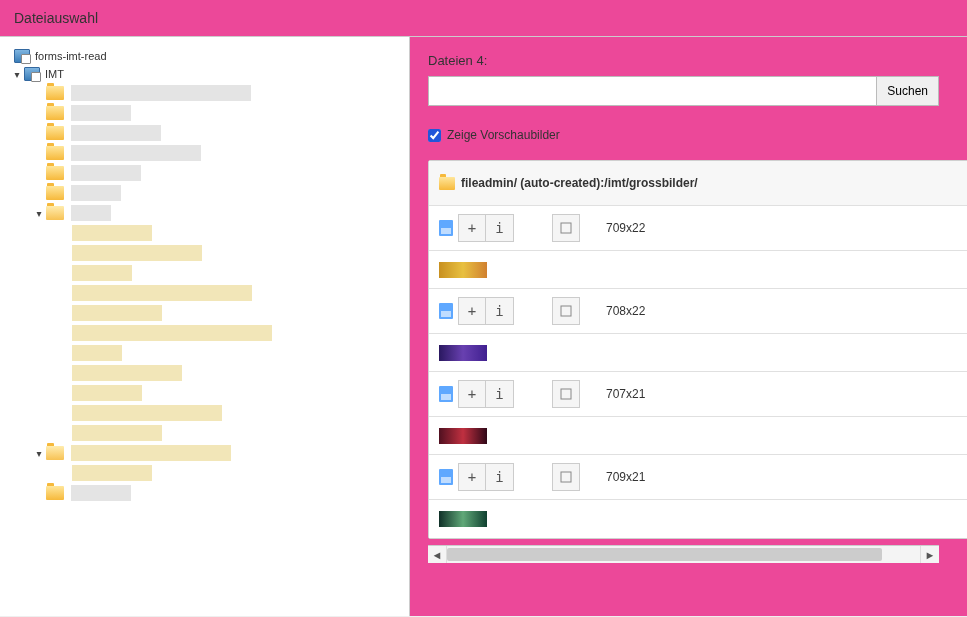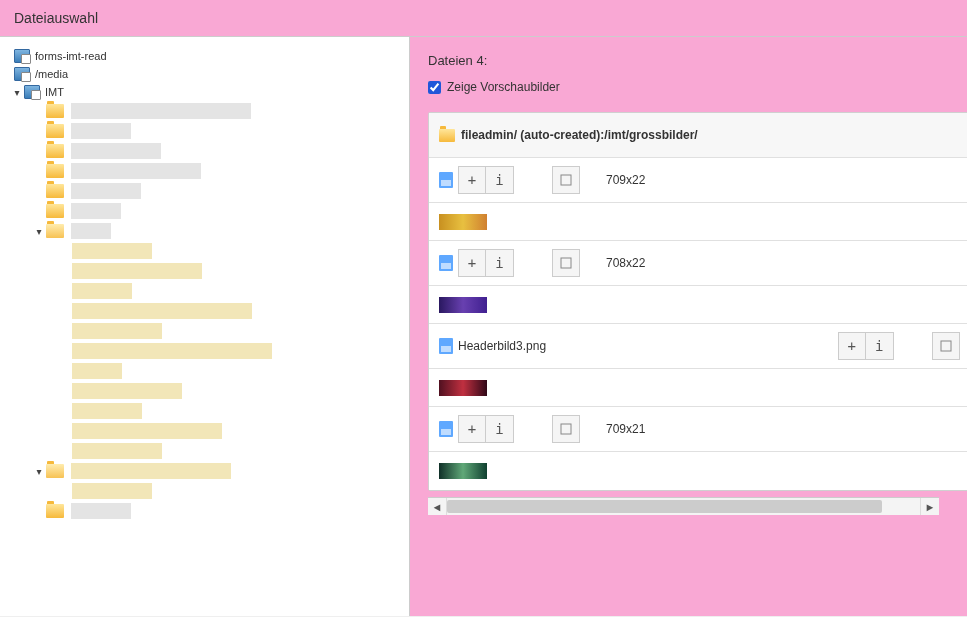--- a/index.html
+++ b/index.html
@@ -1,20 +1,20 @@
 <!DOCTYPE html>
 <html><head>
 <meta charset="utf-8">
 <style>
 * { box-sizing: border-box; margin: 0; padding: 0; }
 body { font-family: Verdana, Arial, sans-serif; font-size: 12px; color: #333; background: #efefef; width: 967px; height: 617px; overflow: hidden; position: relative; }
 
-.titlebar { background: #f9a8d4; padding: 10px 14px; border-bottom: 1px solid #ccc; font-size: 14px; color: #333; }
-
-.main { display: flex; height: calc(100% - 38px); background: #f9a8d4; }
+.titlebar { background: #ec4899; padding: 10px 14px; border-bottom: 1px solid #ccc; font-size: 14px; color: #333; }
+
+.main { display: flex; height: calc(100% - 38px); background: #ec4899; }
 
 .sidebar { width: 410px; border-right: 1px solid #ccc; background: #fff; padding: 10px 0; overflow: hidden; }
 .tree-item { display: flex; align-items: center; padding: 2px 0 2px 20px; font-size: 11px; color: #333; white-space: nowrap; }
 .tree-item.lvl1 { padding-left: 14px; }
 .tree-item.lvl3 { padding-left: 46px; }
 .tree-item.lvl4 { padding-left: 70px; }
 .caret { width: 10px; text-align: center; color: #444; font-size: 10px; margin-right: 2px; }
 .storage-icon { width: 16px; height: 14px; background: linear-gradient(#7fb5e0,#3a7db8); border: 1px solid #3368a0; border-radius: 1px; margin-right: 5px; position: relative; }
 .storage-icon::after { content:''; position:absolute; right:-2px; bottom:-2px; width:8px; height:8px; background:#fff; border:1px solid #888; border-radius:1px; }
 .folder-icon { width: 18px; height: 14px; background: linear-gradient(#ffe69a,#f6b93b); border-radius: 1px; margin-right: 5px; position: relative; }
@@ -59,24 +59,20 @@
 
 <div class="titlebar">Dateiauswahl</div>
 
 <div class="main">
 
   <div class="sidebar">
     <div class="tree-item lvl1">
       <span class="storage-icon"></span>
       <span>forms-imt-read</span>
     </div>
-    <div class="tree-item lvl1">
-      <span class="storage-icon"></span>
-      <span>/media</span>
-    </div>
     <div class="tree-item" style="padding-left:12px">
       <span class="caret">▾</span>
       <span class="storage-icon"></span>
       <span>IMT</span>
     </div>
 
     <div class="tree-item lvl3">
         <span class="folder-icon"></span>
         <span class="pix" style="width:180px"></span>
       </div>
@@ -148,20 +144,24 @@
       </div>
     <div class="tree-item lvl3">
         <span class="folder-icon"></span>
         <span class="pix" style="width:60px"></span>
       </div>
   </div>
 
   <div class="content">
     <div class="count-label">Dateien 4:</div>
 
+    <div class="search-row">
+      <input class="search-input" placeholder="" style="">
+      <button class="search-btn">Suchen</button>
+    </div>
 
     <label class="check-row">
       <input type="checkbox" checked="" style="">
       <span>Zeige Vorschaubilder</span>
     </label>
 
     <div class="file-table">
       <div class="row header">
         <span class="folder-icon-sm"></span>
         <span class="fname">fileadmin/ (auto-created):/imt/grossbilder/</span>
@@ -211,21 +211,20 @@
                 <rect x="1" y="1" width="10" height="10" fill="none" stroke="#888"></rect>
               </svg>
             </div>
     <span class="dim">708x22</span>
           </div>
           <div class="row thumb-row">
             <span class="thumb" style="background:linear-gradient(90deg,#2a1860,#6840b0,#402090)"></span>
           </div>
           <div class="row">
             <span class="file-icon"></span>
-    <span class="fname">Headerbild3.png</span>
     <div class="btn-group">
       <div class="mini-btn">+</div>
       <div class="mini-btn">i</div>
     </div>
     <div class="gap"></div>
     <div class="mini-btn">
               <svg width="12" height="12">
                 <rect x="1" y="1" width="10" height="10" fill="none" stroke="#888"></rect>
               </svg>
             </div>

